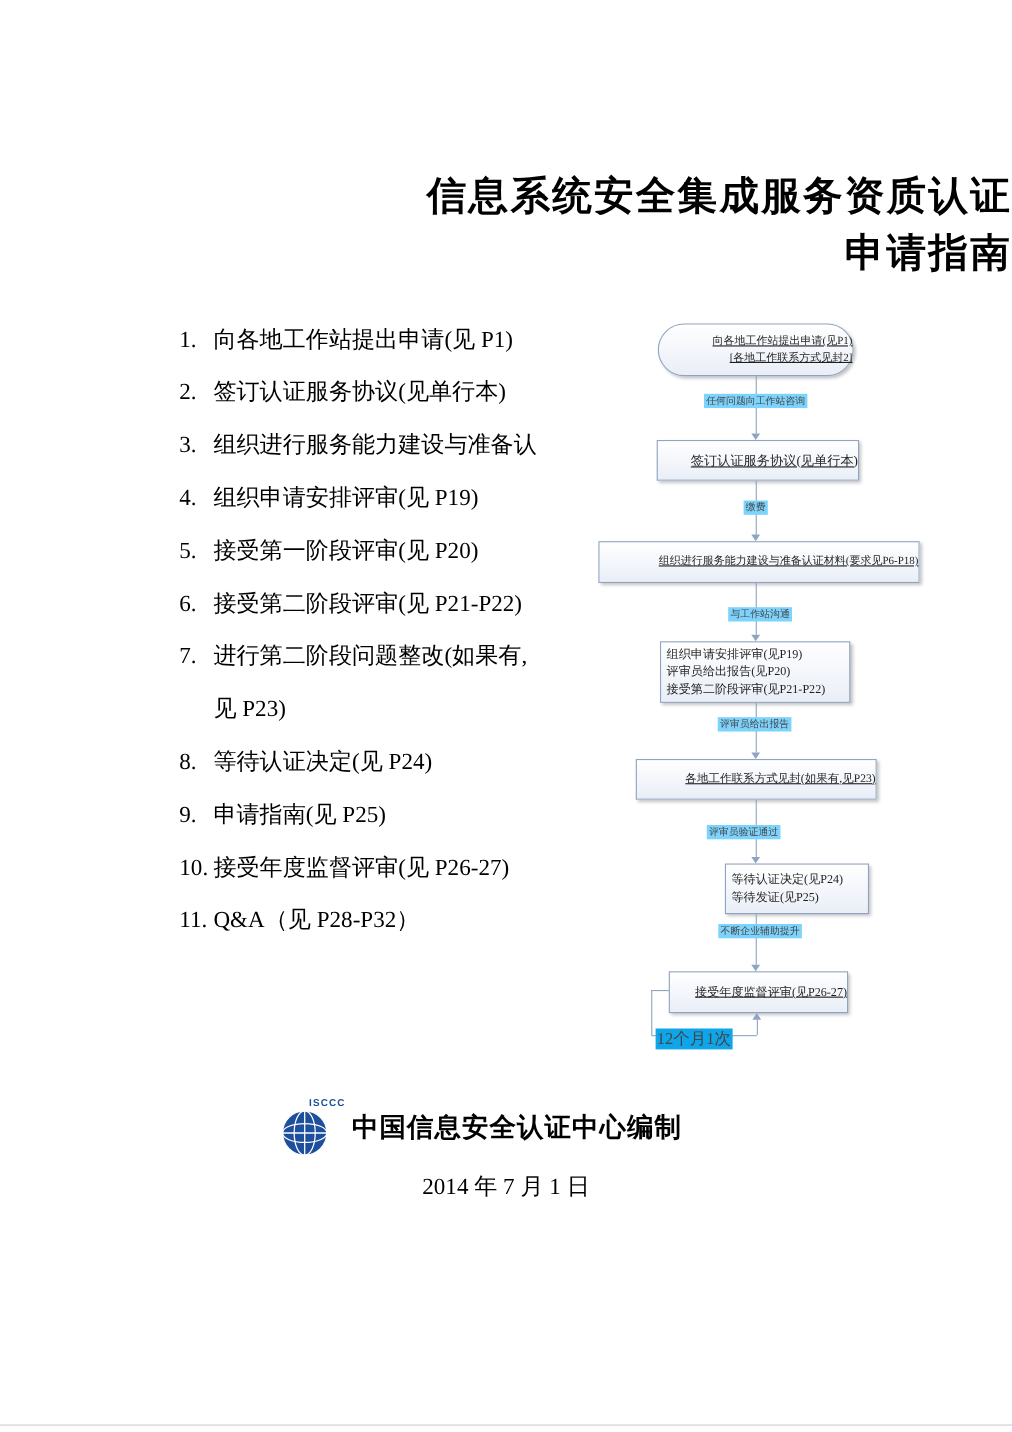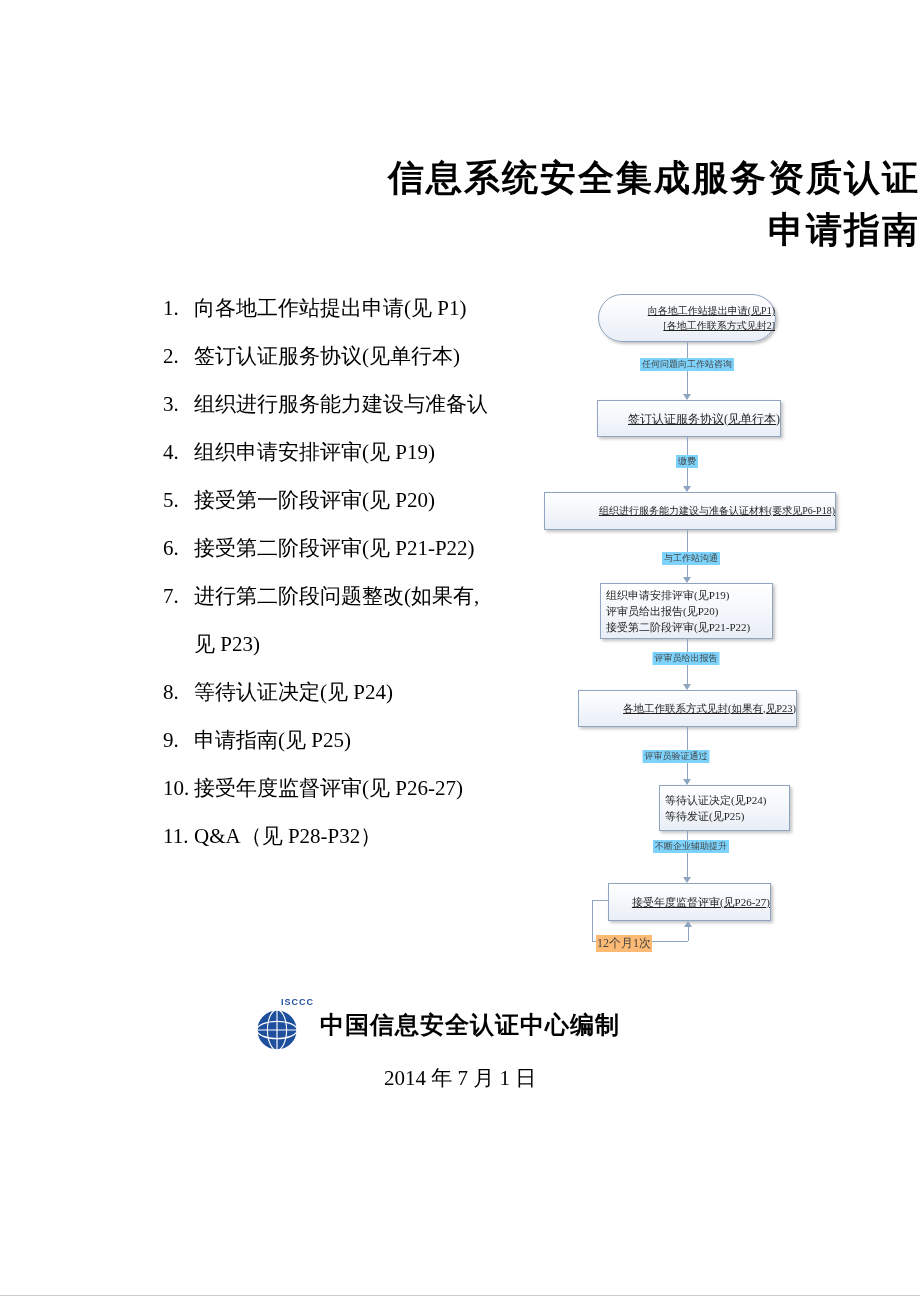--- a/index.html
+++ b/index.html
@@ -31,21 +31,21 @@
   .leftal{text-align:left;padding-left:5px;}
   .stadium{border-radius:24px;}
   .vline{position:absolute;width:1px;background:#8fa4c0;}
   .hline{position:absolute;height:1px;background:#8fa4c0;}
   .head-down{position:absolute;width:0;height:0;border-left:4px solid transparent;
              border-right:4px solid transparent;border-top:6px solid #8fa4c0;}
   .head-up{position:absolute;width:0;height:0;border-left:4px solid transparent;
            border-right:4px solid transparent;border-bottom:6px solid #8fa4c0;}
   .elabel{position:absolute;transform:translateX(-50%);font-size:9px;color:#444;
           background:#7dd3fc;padding:0 2px;white-space:nowrap;}
-  .looplabel{position:absolute;font-size:12px;color:#444;background:#fdba74;padding:0 1px;white-space:nowrap;}
+  .looplabel{position:absolute;font-size:15px;color:#444;background:#0ea5e9;padding:0 1px;white-space:nowrap;}
 
   
   .footer{position:absolute;left:248px;top:997px;display:flex;align-items:center;}
   .logo{display:flex;flex-direction:column;align-items:center;width:58px;}
   .logo-text{font-size:9px;font-weight:bold;color:#1e4f9c;letter-spacing:1px;
              font-family:"Liberation Sans","DejaVu Sans",sans-serif;margin-left:41px;}
   .org{font-size:24px;font-weight:bold;margin-left:14px;letter-spacing:1px;}
   .date{position:absolute;left:0;top:1064px;width:920px;text-align:center;font-size:21px;}
   .page-edge{position:absolute;left:0;top:1295px;width:920px;height:1px;background:#cccccc;}
 </style>

